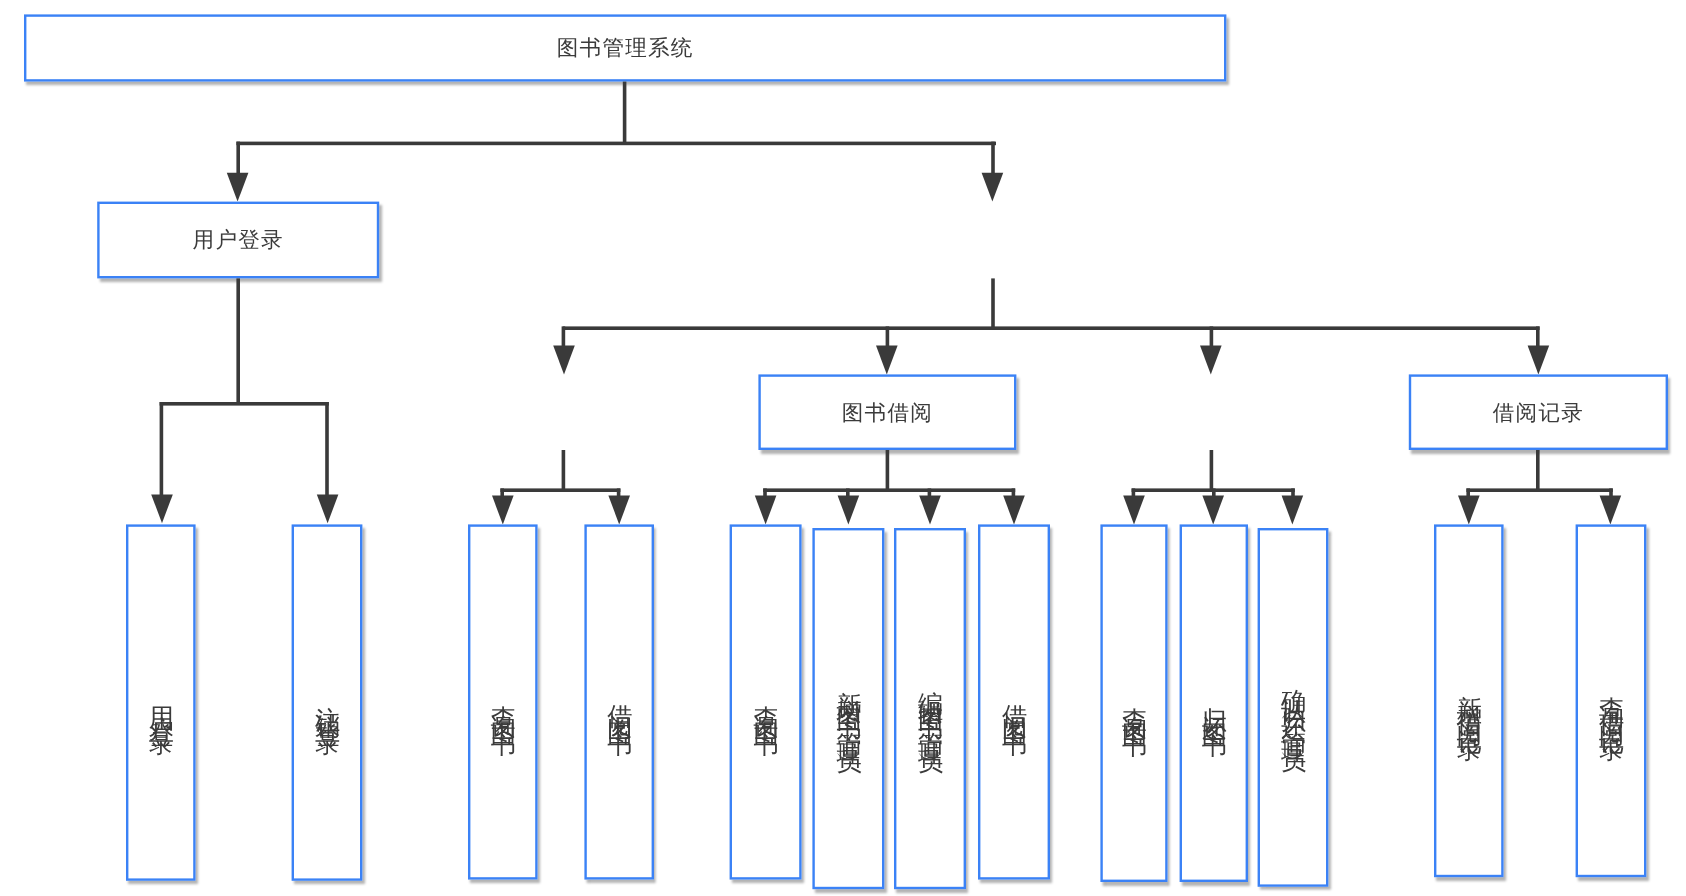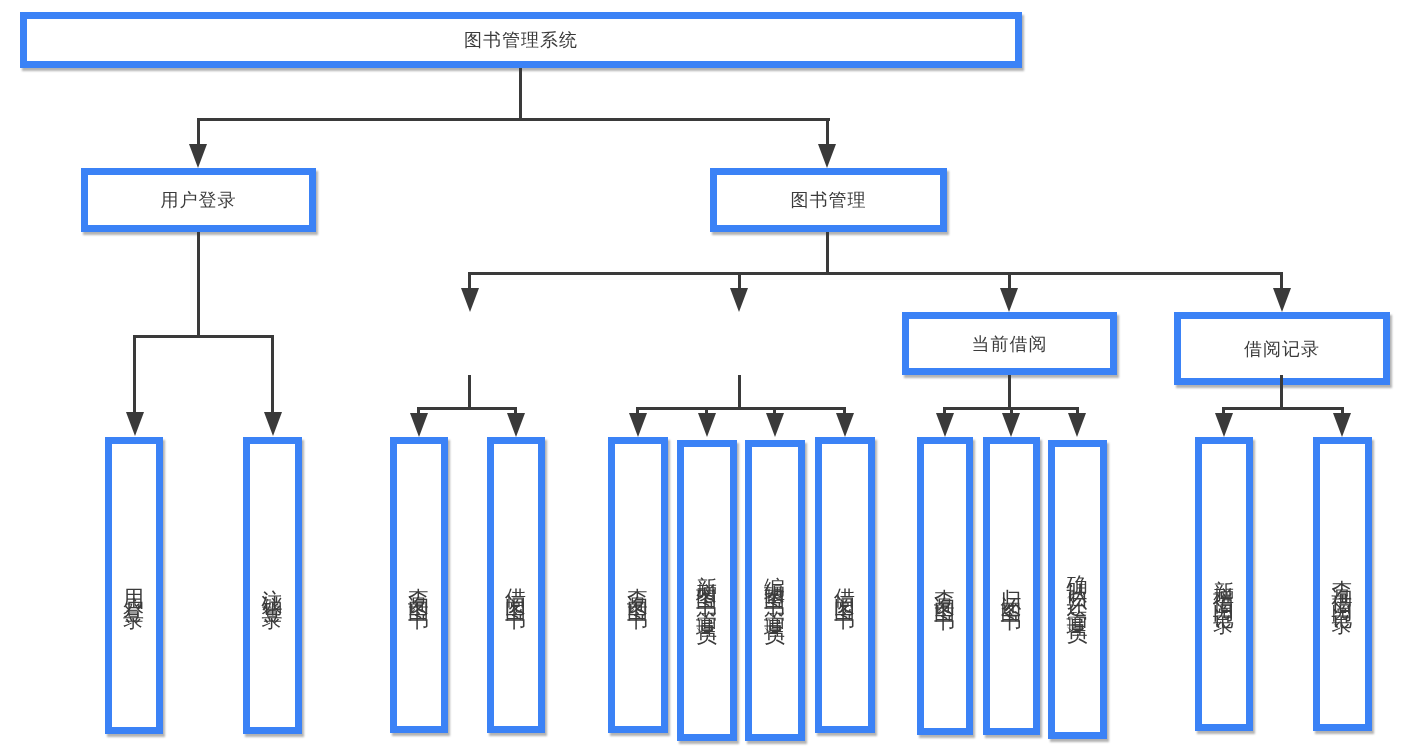--- a/index.html
+++ b/index.html
@@ -8,21 +8,21 @@
     width:1405px;height:747px;
     background:#ffffff;
     font-family:"Liberation Sans", sans-serif;
     color:#3b3b3b;
     overflow:hidden;
   }
   
   .box{
     position:absolute;
     background:#ffffff;
-    border:7px solid #3b82f6;
+    border:2px solid #3b82f6;
     box-shadow:2px 3px 2px rgba(0,0,0,0.30);
     display:flex;align-items:center;justify-content:center;
     box-sizing:border-box;
     color:#3b3b3b;
   }
   .hbox{font-size:18px;letter-spacing:1px;}
   .leaf{
     writing-mode:vertical-lr;
     text-orientation:mixed;
     font-size:21px;
@@ -56,42 +56,41 @@
   <div class="box hbox" style="left:20px;top:12px;width:1002px;height:56px;">图书管理系统</div>
 
   <div class="vl" style="left:519px;top:68px;height:52px;"></div>
   <div class="hl" style="left:197px;top:118px;width:633px;"></div>
   <div class="vl" style="left:197px;top:118px;height:28px;"></div>
   <div class="vl" style="left:826px;top:118px;height:28px;"></div>
   <div class="arr" style="left:189px;top:144px;"></div>
   <div class="arr" style="left:818px;top:144px;"></div>
 
   <div class="box hbox" style="left:81px;top:168px;width:235px;height:64px;">用户登录</div>
-  <div class="box hbox" style="left:710px;top:168px;width:237px;height:64px;">图书管理</div>
 
   <div class="vl" style="left:197px;top:232px;height:105px;"></div>
   <div class="hl" style="left:133px;top:335px;width:141px;"></div>
   <div class="vl" style="left:133px;top:335px;height:78px;"></div>
   <div class="vl" style="left:271px;top:335px;height:78px;"></div>
   <div class="arr" style="left:126px;top:412px;"></div>
   <div class="arr" style="left:264px;top:412px;"></div>
 
   <div class="vl" style="left:826px;top:232px;height:42px;"></div>
   <div class="hl" style="left:469px;top:272px;width:814px;"></div>
   <div class="vl" style="left:468px;top:272px;height:18px;"></div>
   <div class="vl" style="left:738px;top:272px;height:18px;"></div>
   <div class="vl" style="left:1008px;top:272px;height:18px;"></div>
   <div class="vl" style="left:1280px;top:272px;height:18px;"></div>
   <div class="arr" style="left:461px;top:288px;"></div>
   <div class="arr" style="left:730px;top:288px;"></div>
   <div class="arr" style="left:1000px;top:288px;"></div>
   <div class="arr" style="left:1273px;top:288px;"></div>
 
-  <div class="box hbox" style="left:902px;top:312px;width:215px;height:63px;">当前借阅</div>
-  <div class="box hbox" style="left:1174px;top:312px;width:216px;height:73px;">借阅记录</div>
+  <div class="box hbox" style="left:632px;top:312px;width:215px;height:63px;">图书借阅</div>
+  <div class="box hbox" style="left:1174px;top:312px;width:216px;height:63px;">借阅记录</div>
 
   <div class="vl" style="left:468px;top:375px;height:34px;"></div>
   <div class="hl" style="left:417px;top:407px;width:100px;"></div>
   <div class="vl" style="left:417px;top:407px;height:8px;"></div>
   <div class="vl" style="left:514px;top:407px;height:8px;"></div>
   <div class="arr" style="left:410px;top:413px;"></div>
   <div class="arr" style="left:507px;top:413px;"></div>
 
   <div class="vl" style="left:738px;top:375px;height:34px;"></div>
   <div class="hl" style="left:636px;top:407px;width:210px;"></div>

